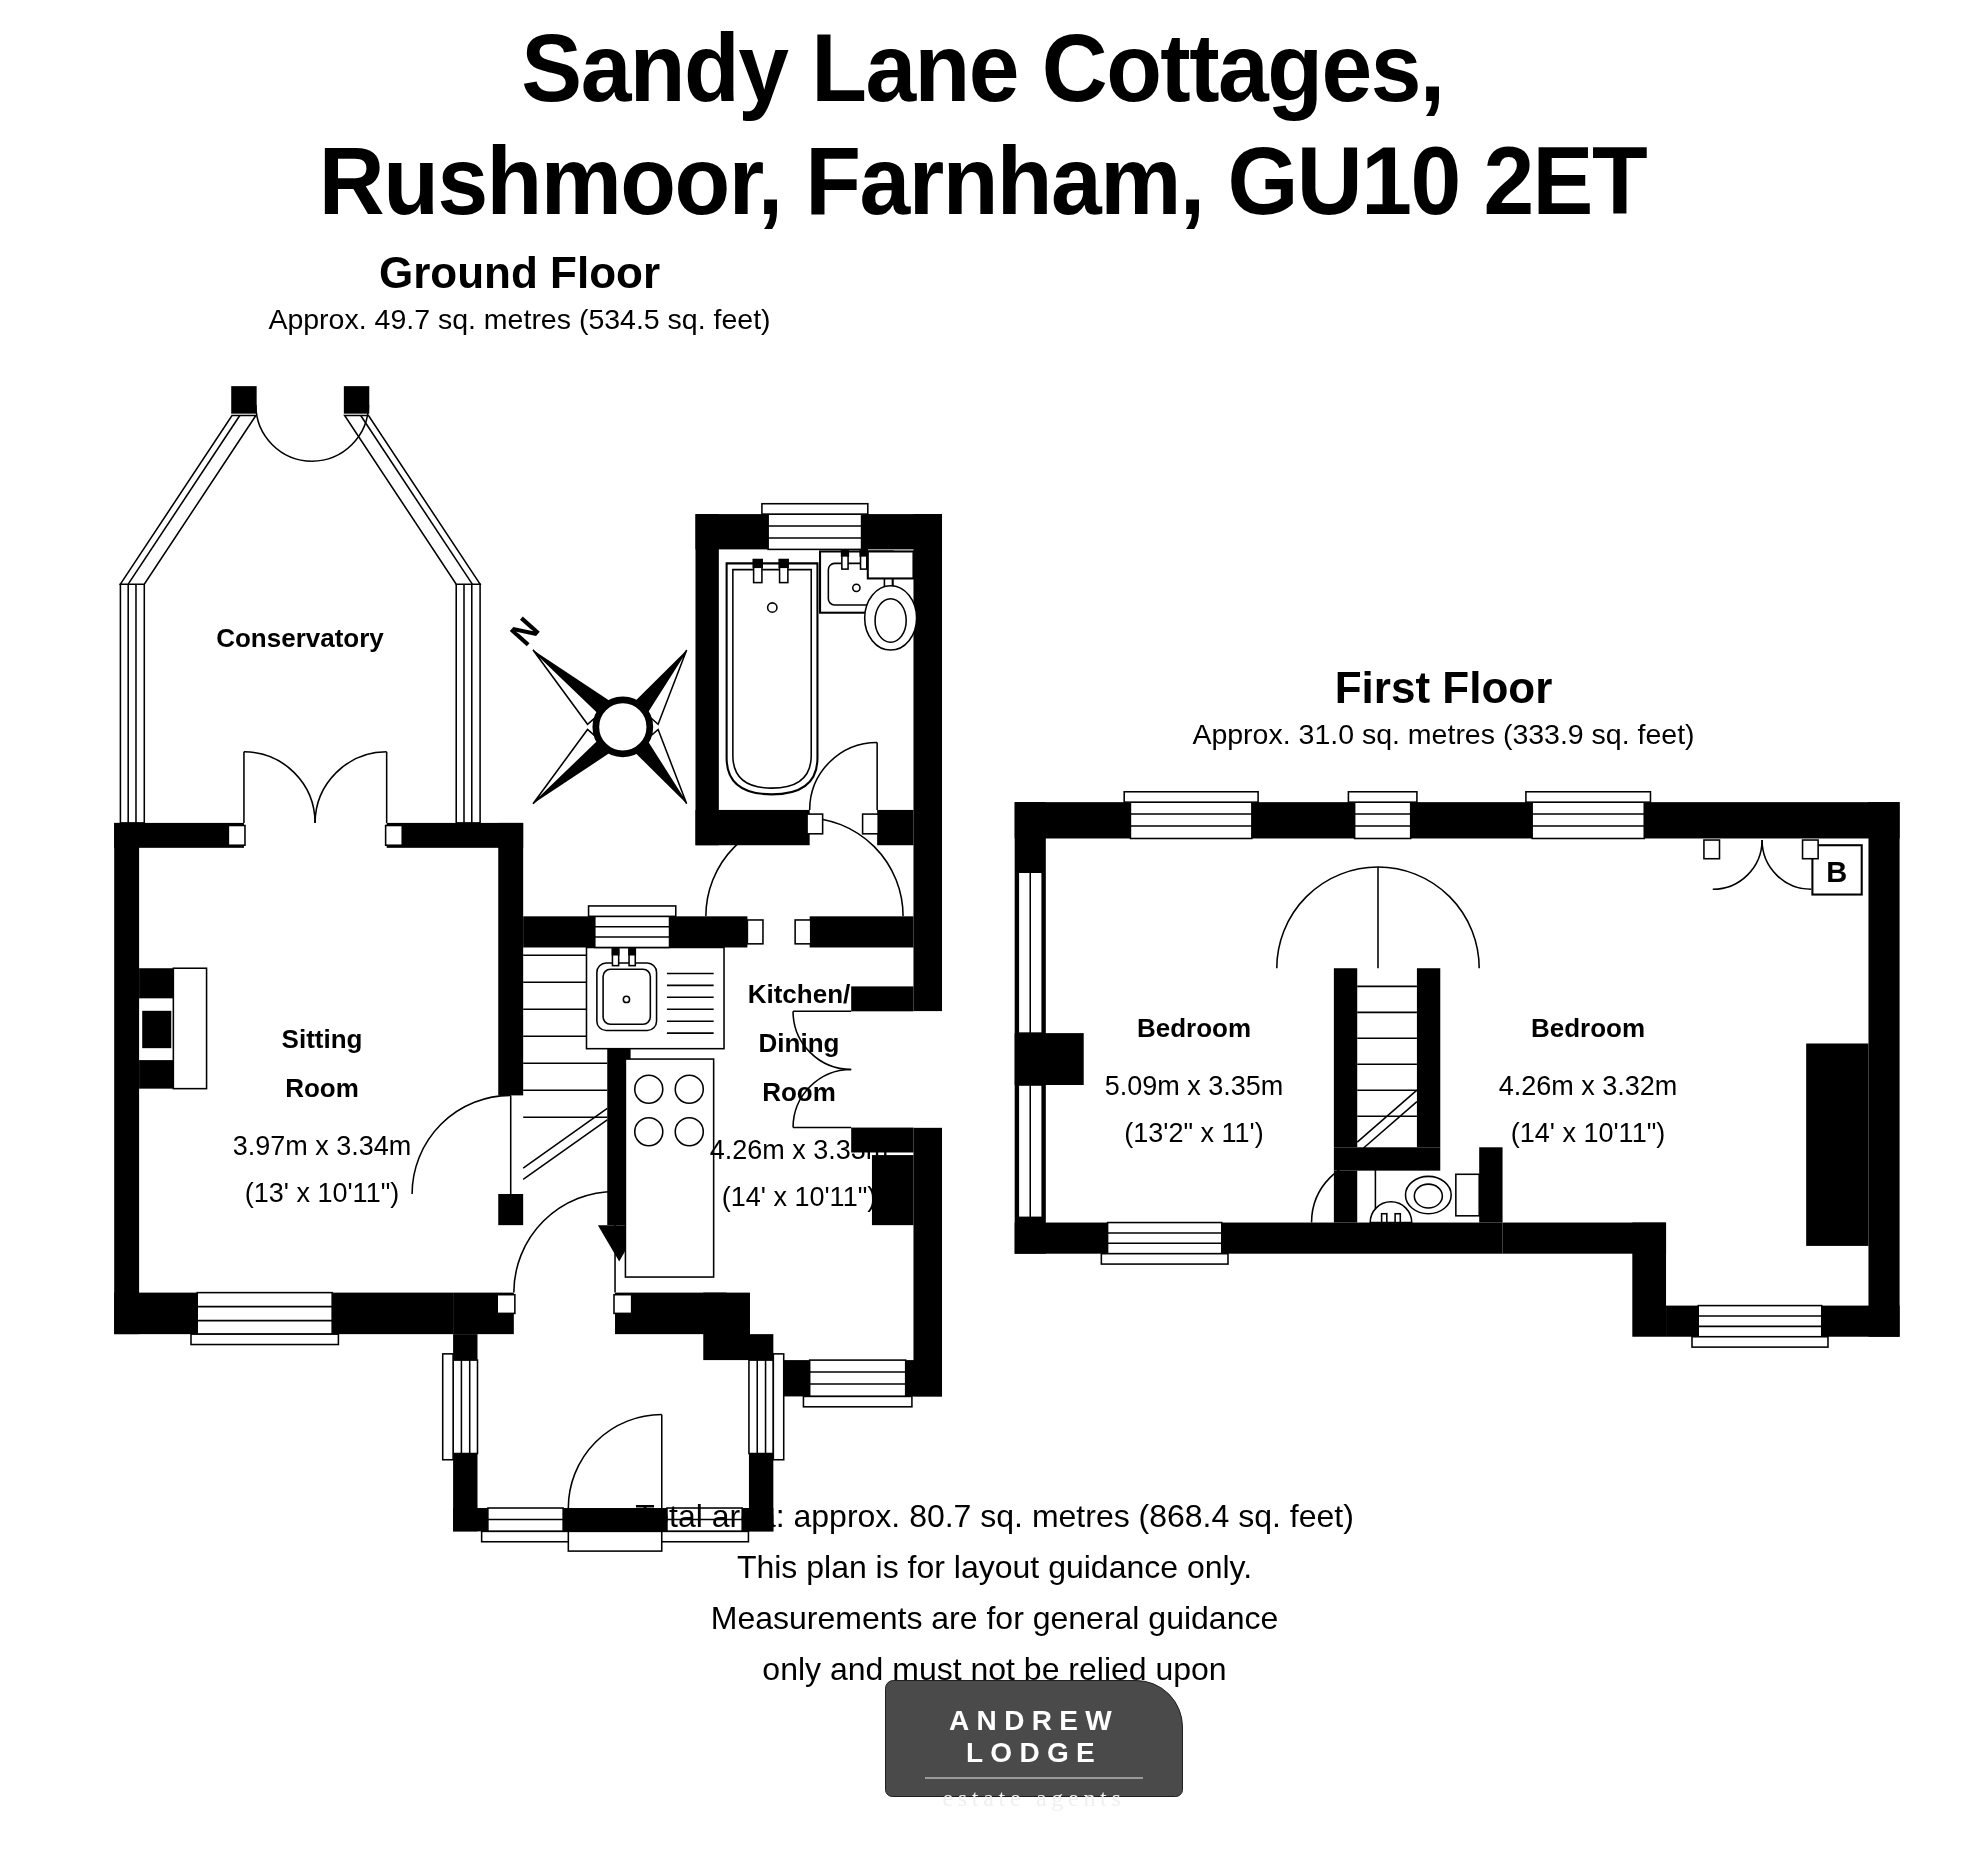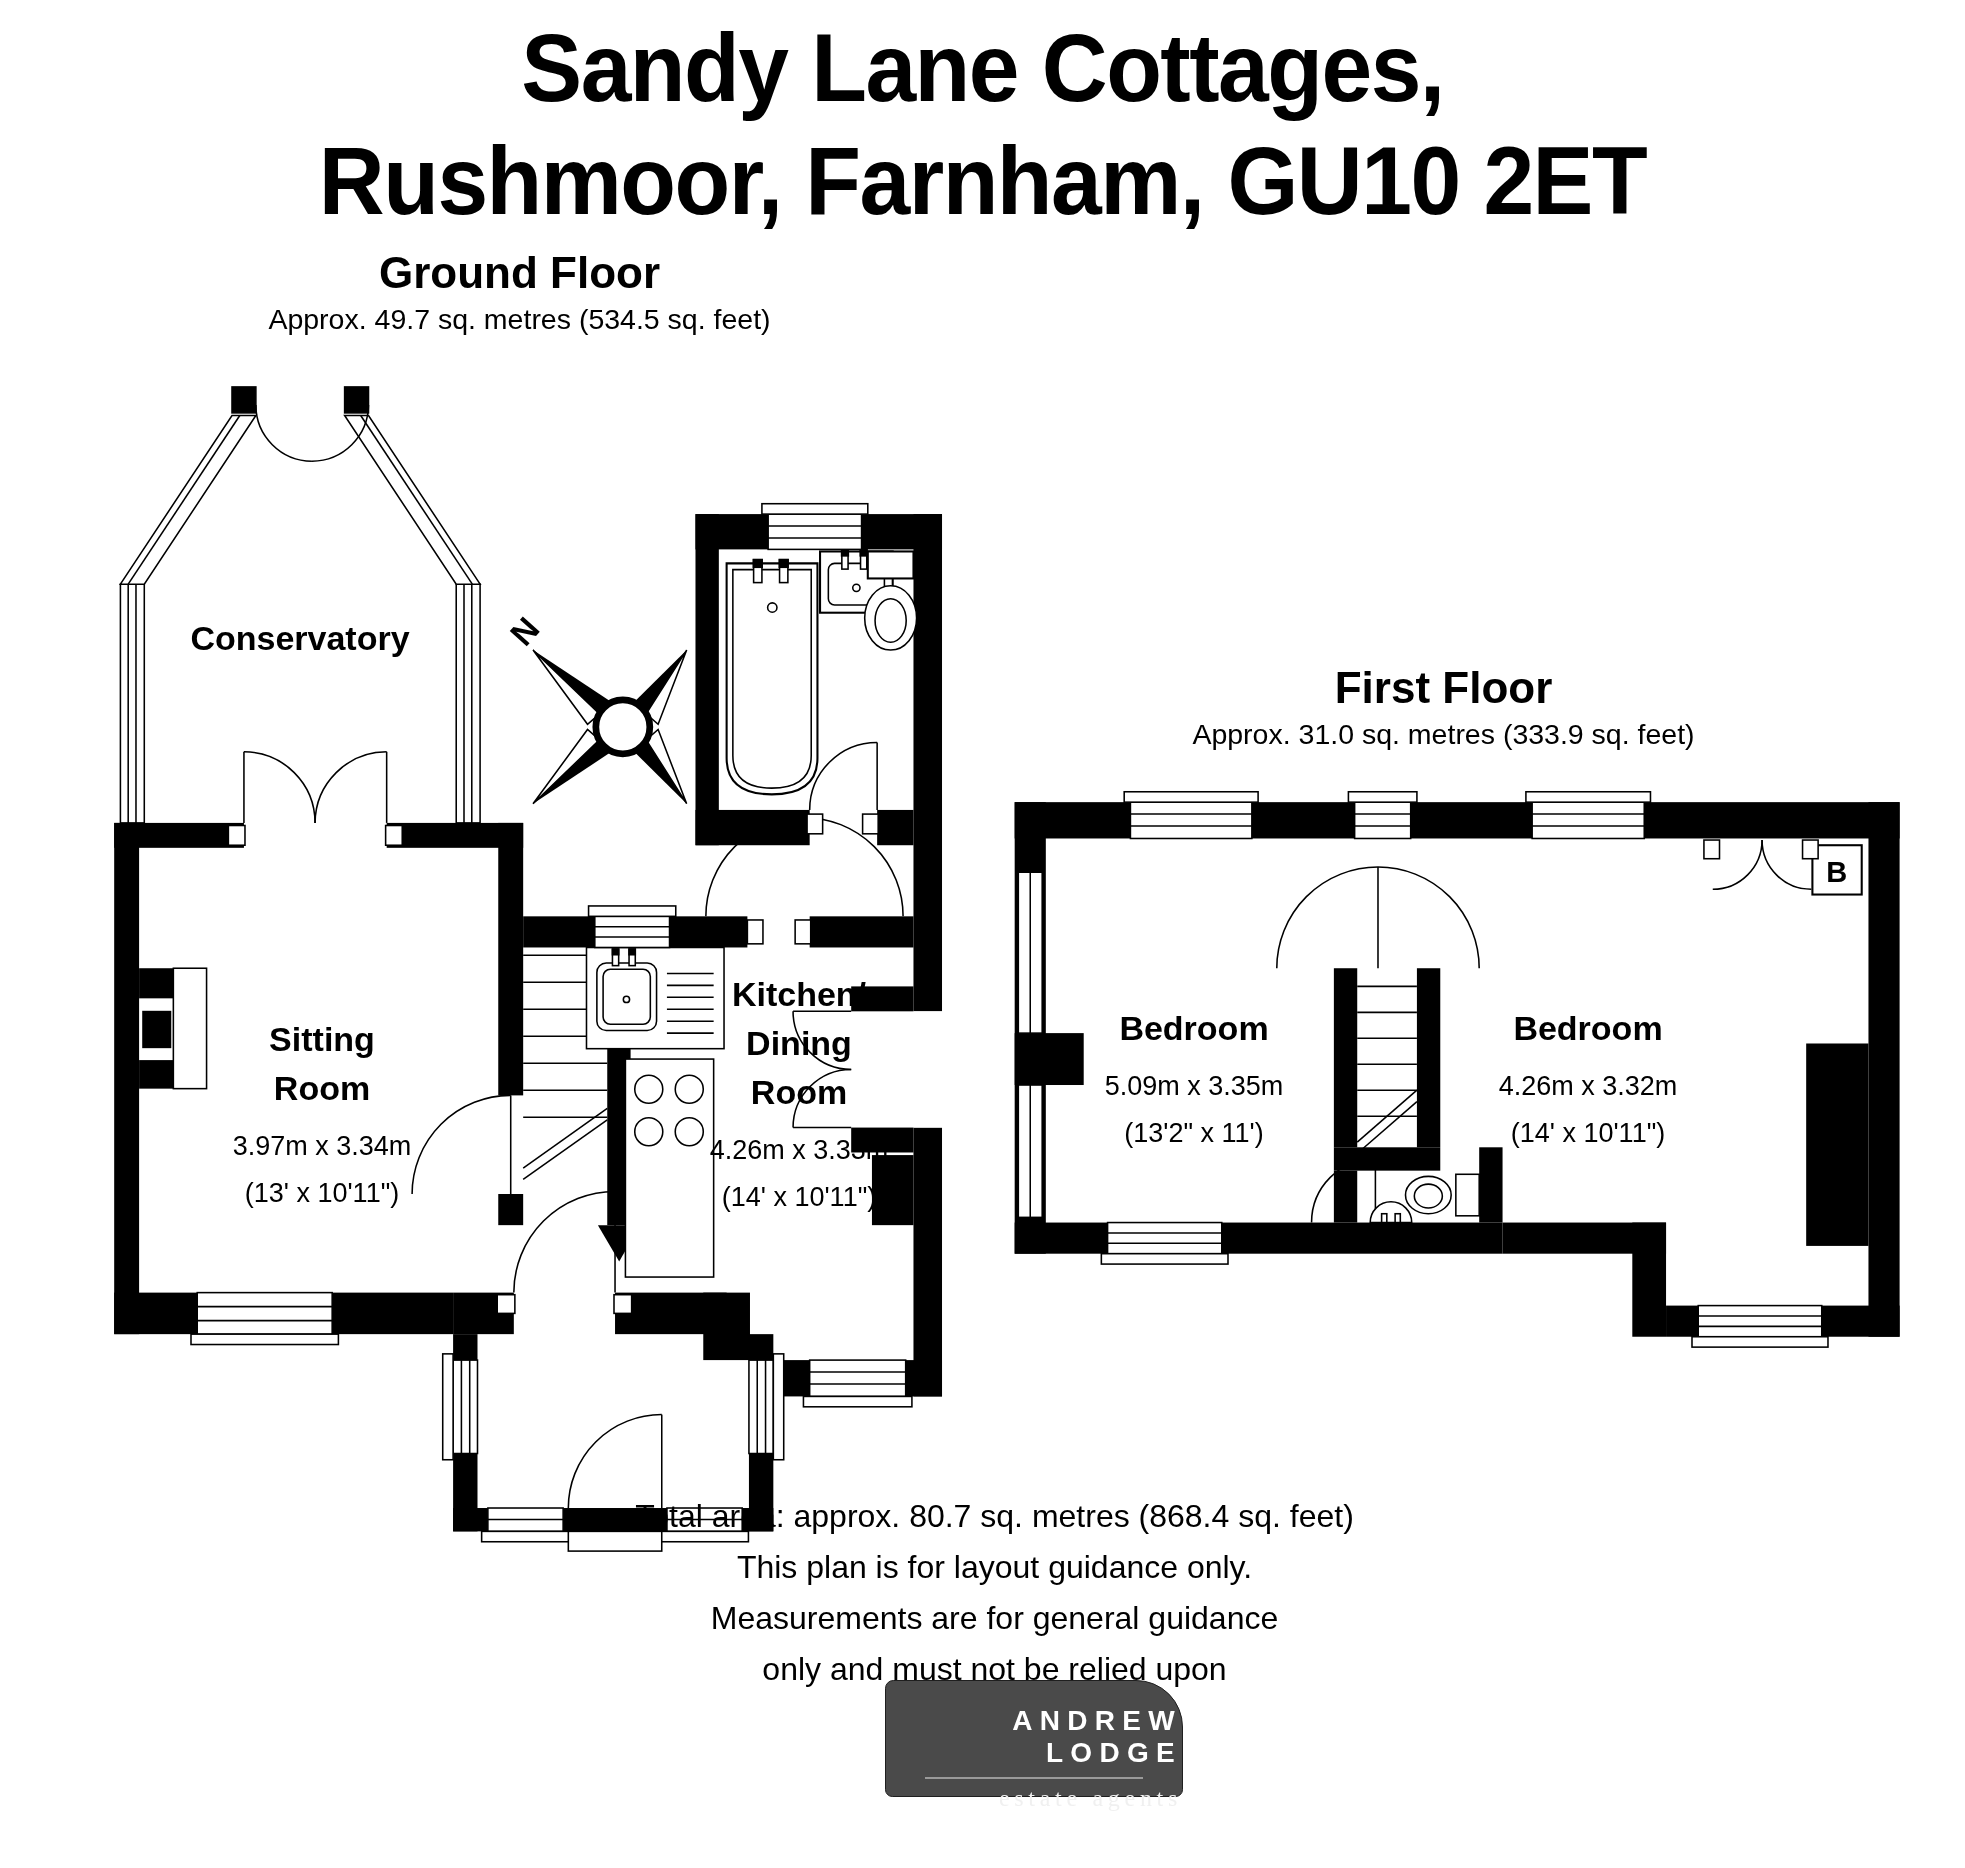--- a/index.html
+++ b/index.html
@@ -5,26 +5,26 @@
   html,body{margin:0;padding:0;background:#fff;}
   .canvas{position:relative;width:1965px;height:1869px;background:#fff;overflow:hidden;
           font-family:"Liberation Sans",sans-serif;color:#000;}
   .plan-svg{position:absolute;left:0;top:0;width:1965px;height:1869px;}
   .title{position:absolute;top:11.4px;left:0;width:100%;text-align:center;font-weight:bold;
          font-size:96px;line-height:113px;letter-spacing:-1.6px;transform:scaleX(.95);}
   .floor-heading{position:absolute;text-align:center;}
   .floor-heading .fh-name{font-weight:bold;font-size:44px;line-height:50px;}
   .floor-heading .fh-area{font-size:28.5px;line-height:42px;}
   .room-label{position:absolute;transform:translate(-50%,-50%);text-align:center;white-space:pre-line;}
-  .room-label .rl-name{font-weight:bold;font-size:34px;line-height:49px;}
+  .room-label .rl-name{font-weight:bold;font-size:26px;line-height:49px;}
   .room-label .rl-dims{font-size:27px;line-height:47px;}
   .footer{position:absolute;left:0;width:100%;text-align:center;font-size:32px;line-height:51px;
           white-space:pre-line;}
   .logo{position:absolute;left:885px;top:1680px;width:298px;height:117px;background:#4a4a4a;
-        border:1.6px solid #1f1f1f;border-radius:8.3px 47px 7.3px 7.3px;text-align:right;box-sizing:border-box;}
+        border:1.6px solid #1f1f1f;border-radius:8.3px 47px 7.3px 7.3px;text-align:center;box-sizing:border-box;}
   .logo-name{margin-top:24px;color:#fff;font-size:28px;letter-spacing:7.3px;font-weight:bold;
              font-family:"Liberation Sans",sans-serif;}
   .logo-rule{width:218px;height:1.6px;background:#9a9a9a;margin:8.3px auto 6.2px auto;}
   .logo-tagline{color:#f0f0f0;font-size:24px;letter-spacing:4.7px;
                 font-family:"Liberation Serif",serif;}
 </style>
 </head>
 <body>
 
 <div class="canvas">

